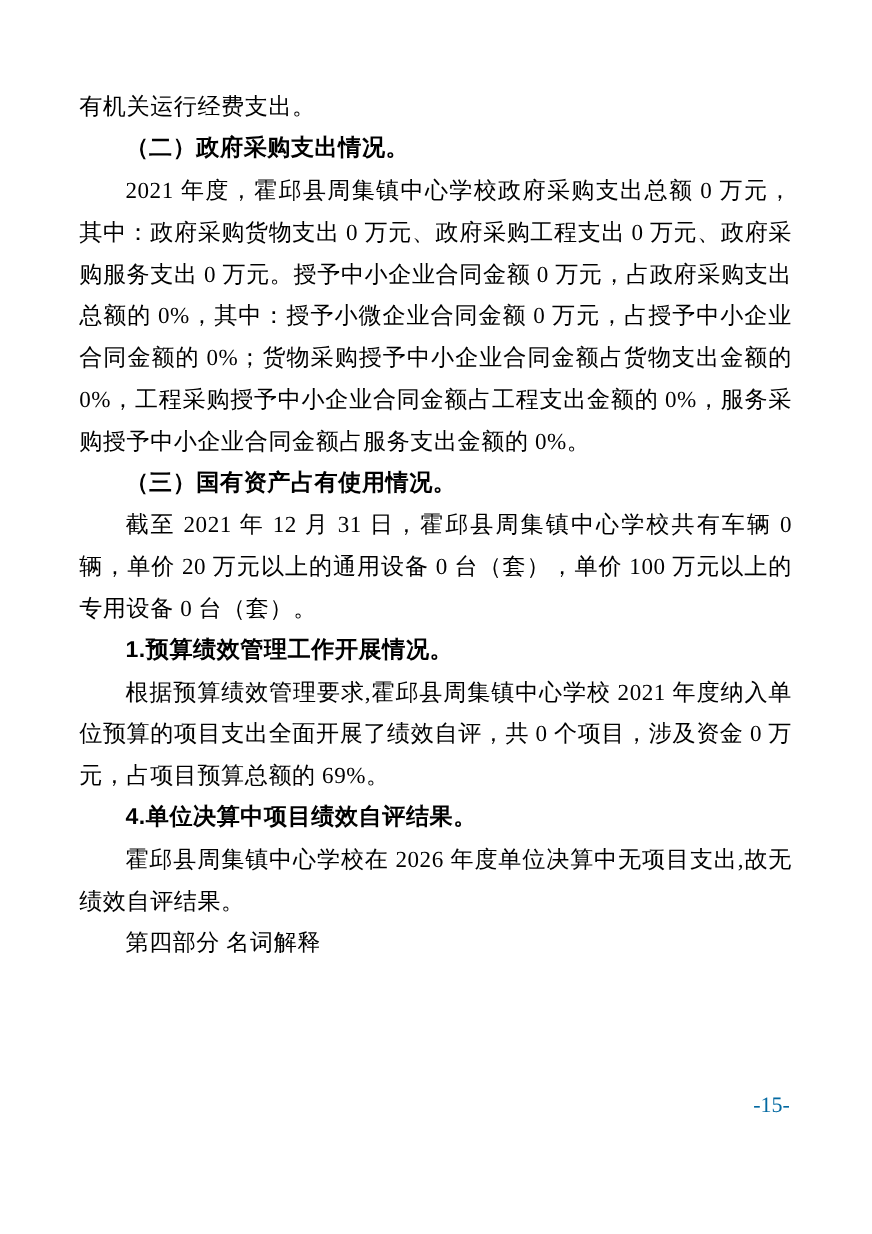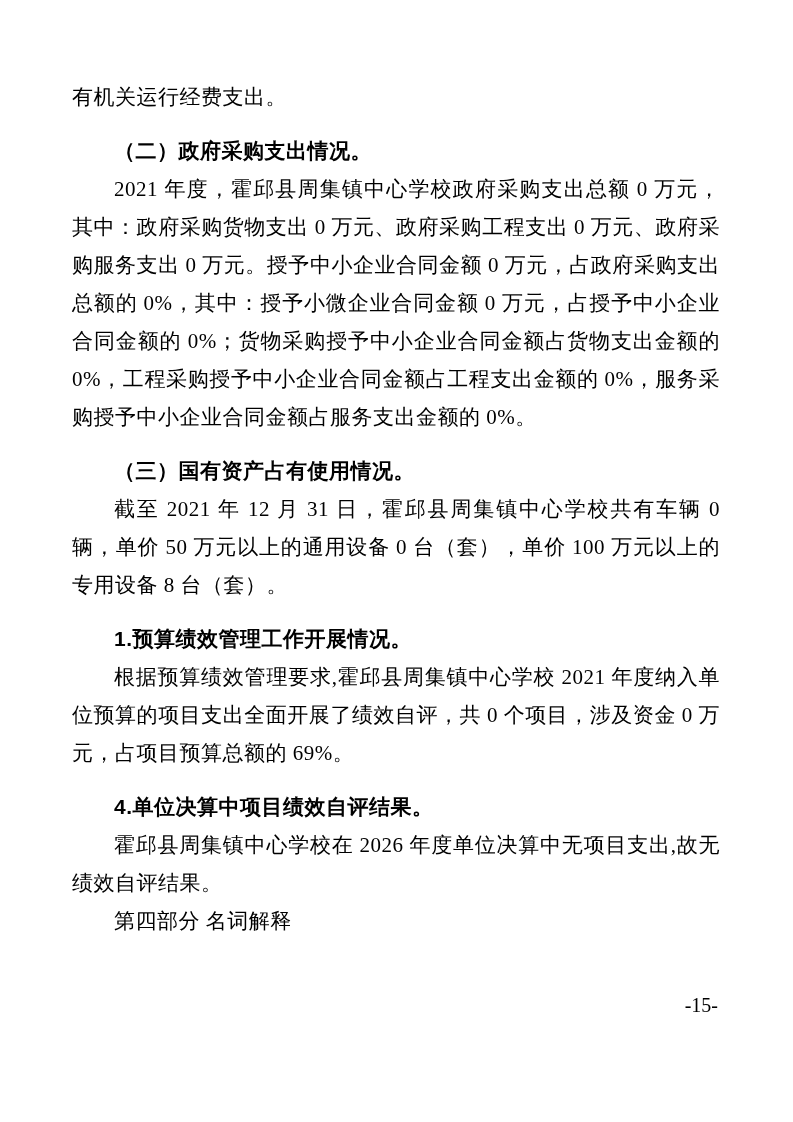--- a/index.html
+++ b/index.html
@@ -31,49 +31,48 @@
   }
   .indent {
     text-indent: 2em;
     font-family: Liberation Serif, serif;
   }
   .heading {
     font-weight: bold;
     text-indent: 2em;
     font-family: "Liberation Sans", "DejaVu Sans", sans-serif;
     text-align: left;
-    margin-top: 16px;
   }
   .bold {
     font-weight: bold;
   }
   .page-number {
     position: absolute;
     top: 990px;
     right: 75px;
     font-size: 20px;
     line-height: 30px;
     font-family: "Liberation Serif", "DejaVu Serif", serif;
-    color: #000000;
+    color: #0369a1;
   }
 </style>
 </head>
 <body>
 
 <div class="page">
 
   <p class="body">有机关运行经费支出。</p>
 
   <p class="heading">（二）政府采购支出情况。</p>
 
   <p class="body indent">2021 年度，霍邱县周集镇中心学校政府采购支出总额 0 万元，其中：政府采购货物支出 0 万元、政府采购工程支出 0 万元、政府采购服务支出 0 万元。授予中小企业合同金额 0 万元，占政府采购支出总额的 0%，其中：授予小微企业合同金额 0 万元，占授予中小企业合同金额的 0%；货物采购授予中小企业合同金额占货物支出金额的 0%，工程采购授予中小企业合同金额占工程支出金额的 0%，服务采购授予中小企业合同金额占服务支出金额的 0%。</p>
 
   <p class="heading">（三）国有资产占有使用情况。</p>
 
-  <p class="body indent">截至 2021 年 12 月 31 日，霍邱县周集镇中心学校共有车辆 0 辆，单价 50 万元以上的通用设备 0 台（套），单价 100 万元以上的专用设备 8 台（套）。</p>
+  <p class="body indent">截至 2021 年 12 月 31 日，霍邱县周集镇中心学校共有车辆 0 辆，单价 20 万元以上的通用设备 0 台（套），单价 100 万元以上的专用设备 0 台（套）。</p>
 
 
   <p class="heading">1.预算绩效管理工作开展情况。</p>
 
   <p class="body indent">根据预算绩效管理要求,霍邱县周集镇中心学校 2021 年度纳入单位预算的项目支出全面开展了绩效自评，共 0 个项目，涉及资金 0 万元，占项目预算总额的 69%。</p>
 
   <p class="heading">4.单位决算中项目绩效自评结果。</p>
 
   <p class="body indent">霍邱县周集镇中心学校在 2026 年度单位决算中无项目支出,故无绩效自评结果。</p>
 

